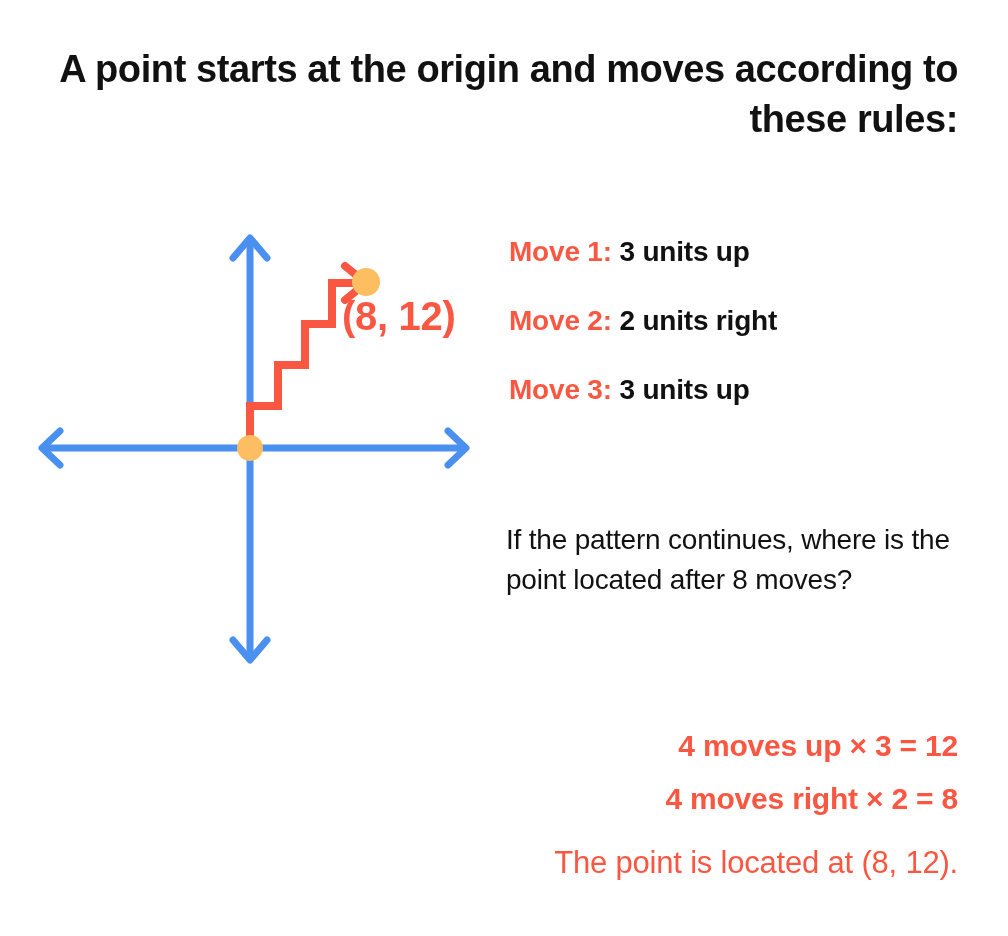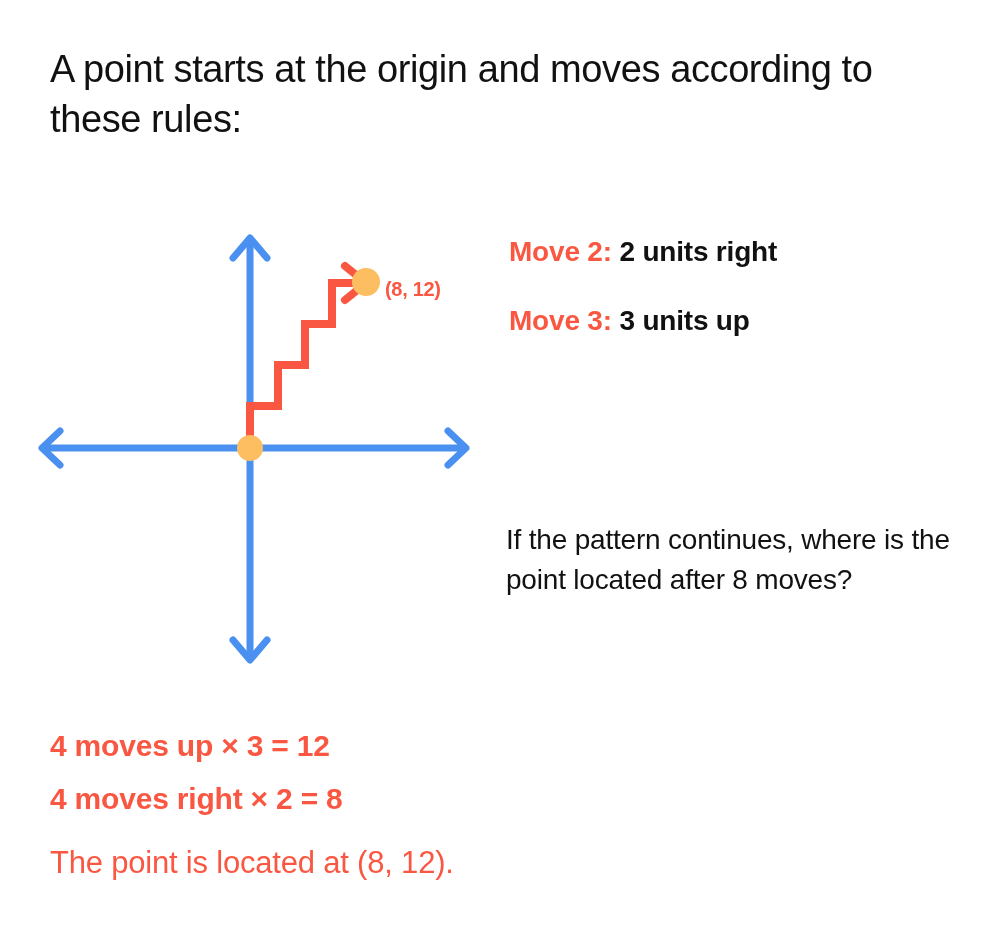--- a/index.html
+++ b/index.html
@@ -15,24 +15,24 @@
     font-family: "Liberation Sans", sans-serif;
     -webkit-font-smoothing: antialiased;
   }
 
   
   #title {
     position: absolute;
     left: 50px;
     top: 44px;
     width: 908px;
-    text-align: left;
+    text-align: right;
     color: #111111;
     font-size: 38px;
-    font-weight: 400;
+    font-weight: 700;
     line-height: 1.32;
     letter-spacing: -0.4px;
   }
 
   
   #graph {
     position: absolute;
     left: 20px;
     top: 218px;
     width: 470px;
@@ -74,21 +74,21 @@
     color: #111111;
     letter-spacing: -0.2px;
   }
 
   
   #answer {
     position: absolute;
     left: 50px;
     top: 731px;
     width: 908px;
-    text-align: left;
+    text-align: right;
     color: #FA5742;
   }
   .calc-line {
     font-size: 30px;
     font-weight: 700;
     line-height: 1;
     margin-bottom: 23px;
     letter-spacing: -0.2px;
   }
   .final-line {
@@ -123,28 +123,32 @@
       <polyline points="230,230 230,188 258,188 258,147 285,147 285,106 312,106 312,65 340,65" fill="none" stroke="#FA5742" stroke-width="8" stroke-linecap="butt" stroke-linejoin="miter"></polyline>
 
       <polyline points="325,48 346,65 325,82" fill="none" stroke="#FA5742" stroke-width="8" stroke-linecap="round" stroke-linejoin="round"></polyline>
     </g>
 
     <circle cx="230" cy="230" r="13" fill="#FDBE62"></circle>
 
     <circle cx="346" cy="64" r="14" fill="#FDBE62"></circle>
   </svg>
 
-  <div style="position:absolute; left:322px; top:60px; color:#FA5742;
-              font-size:20px; font-weight:700; letter-spacing:-0.3px; white-space:nowrap;margin-left:43px;">
+  <div style="position:absolute; left:322px; top:76px; color:#FA5742;
+              font-size:40px; font-weight:700; letter-spacing:-0.3px; white-space:nowrap;">
     <span>(8, 12)</span>
   </div>
 </div>
 
 <div id="rules">
 
+  <div class="rule-row">
+    <span class="rule-label">Move 1:</span>
+    <span class="rule-text">3 units up</span>
+  </div>
 
   <div class="rule-row">
     <span class="rule-label">Move 2:</span>
     <span class="rule-text">2 units right</span>
   </div>
 
   <div class="rule-row">
     <span class="rule-label">Move 3:</span>
     <span class="rule-text">3 units up</span>
   </div>

